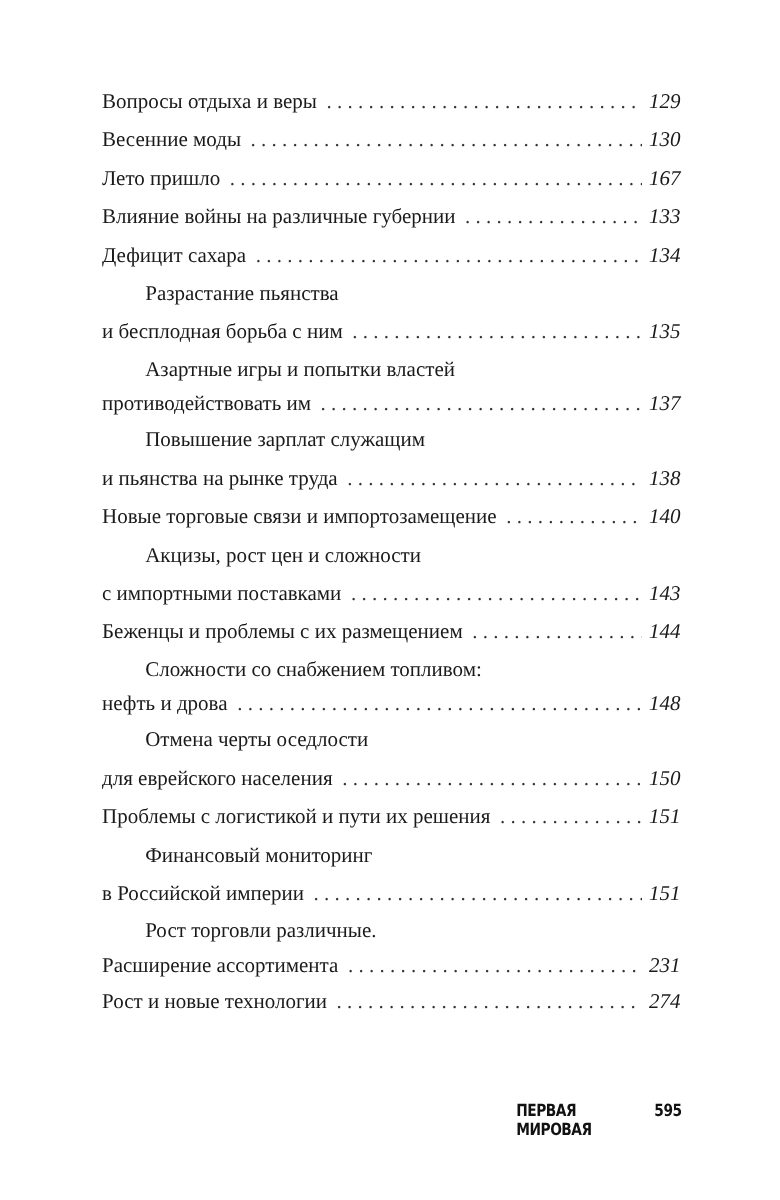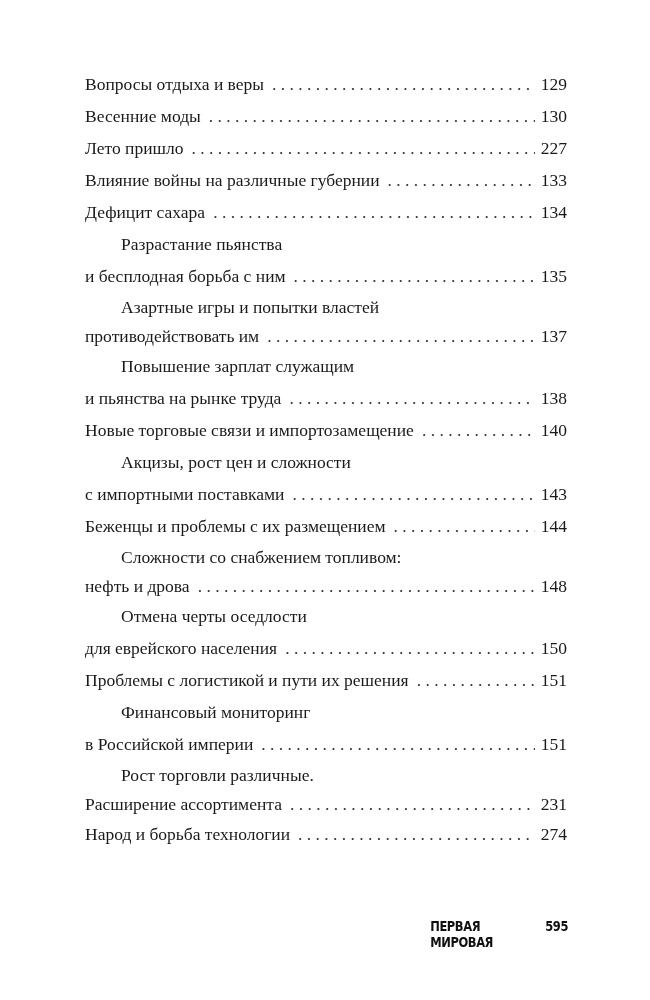--- a/index.html
+++ b/index.html
@@ -9,21 +9,21 @@
   .entry { font-size: 17.5px; }
   .line { display: flex; align-items: flex-end; white-space: nowrap; height: 27px; line-height: 27px; }
   .line.first { height: 26px; line-height: 26px; margin-left: 36px; }
   .entry.single .line { height: 32px; line-height: 32px; }
   .entry.tight .line { height: 27px; line-height: 27px; }
   .entry.loose .line.first { height: 32px; line-height: 32px; }
   .entry.loose .line.last { height: 32px; line-height: 32px; }
   .title { flex: 0 0 auto; }
   .leader { flex: 1 1 auto; overflow: hidden; margin: 0 6px 0 8px; letter-spacing: 3.2px; color: #333; }
   .leader::before { content: ". . . . . . . . . . . . . . . . . . . . . . . . . . . . . . . . . . . . . . . . . . . . . . . . . . . . . . . . . . . . . . . . . . . . . . . . . . . . . . . ."; letter-spacing: 0; word-spacing: 0px; }
-  .page { flex: 0 0 auto; text-align: right; }
+  .page { flex: 0 0 auto; text-align: right; font-style: italic; }
   .footer { position: absolute; left: 400px; top: 918px; width: 168px; display: flex; justify-content: space-between;
             font-family: "DejaVu Sans", sans-serif; font-weight: bold; font-size: 14px; letter-spacing: -0.5px;
             transform: scaleX(0.82); transform-origin: right center; color: #111; }
 </style>
 </head>
 <body>
 
 <div class="toc">
 
   <div class="entry single">
@@ -37,21 +37,21 @@
     <div class="line">
         <span class="title">Весенние моды</span>
         <span class="leader"></span>
         <span class="page">130</span>
       </div>
   </div>
   <div class="entry single">
     <div class="line">
         <span class="title">Лето пришло</span>
         <span class="leader"></span>
-        <span class="page">227</span>
+        <span class="page">167</span>
       </div>
   </div>
   <div class="entry single">
     <div class="line">
         <span class="title">Влияние войны на различные губернии</span>
         <span class="leader"></span>
         <span class="page">133</span>
       </div>
   </div>
   <div class="entry single">
@@ -169,21 +169,21 @@
       </div>
     <div class="line last" style="height:28px;line-height:28px">
         <span class="title">Расширение ассортимента</span>
         <span class="leader"></span>
         <span class="page">231</span>
       </div>
   </div>
 
   <div class="entry single">
     <div class="line">
-        <span class="title">Народ и борьба технологии</span>
+        <span class="title">Рост и новые технологии</span>
         <span class="leader"></span>
         <span class="page">274</span>
       </div>
   </div>
 </div>
 
 <div class="footer">
   <span>ПЕРВАЯ МИРОВАЯ</span>
   <span>595</span>
 </div>

